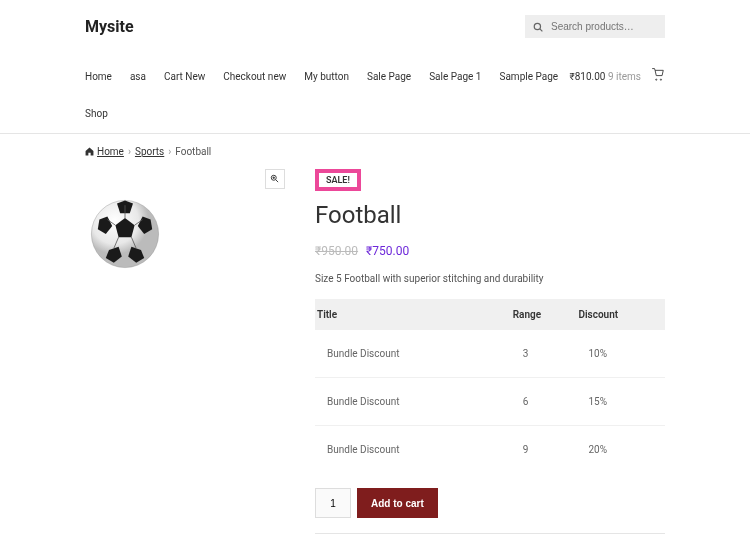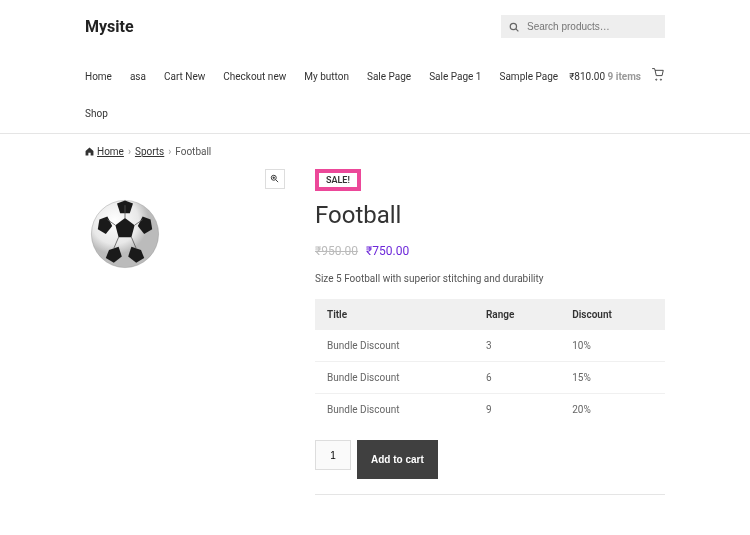--- a/index.html
+++ b/index.html
@@ -1,29 +1,29 @@
 <!DOCTYPE html>
 <html><head>
 <meta charset="utf-8">
 <style>
 * { box-sizing: border-box; margin: 0; padding: 0; }
 body { font-family: -apple-system, BlinkMacSystemFont, "Segoe UI", Roboto, sans-serif; font-size: 12px; color: #333; background: #fff; }
 .page { width: 750px; margin: 7px auto; }
 .header { padding: 8px 85px 0 85px; display: flex; justify-content: space-between; align-items: center; }
 .site-title { font-size: 16px; font-weight: 700; color: #222; }
 .search-wrap { position: relative; }
-.search-input { background: #eee; border: none; padding: 6px 8px 6px 26px; font-size: 10px; width: 164px; color: #666; }
+.search-input { background: #eee; border: none; padding: 6px 8px 6px 26px; font-size: 10px; width: 140px; color: #666; }
 .search-icon-wrap { position: absolute; left: 8px; top: 50%; transform: translateY(-50%); }
 .search-icon { width: 10px; height: 10px; display: block; }
 .nav-row { padding: 0 85px; display: flex; justify-content: space-between; align-items: center; margin-top: 20px; height: 36px; }
 .nav-left { display: flex; gap: 18px; }
 .nav-item { font-size: 10px; color: #333; cursor: pointer; }
 .nav-right { display: flex; align-items: center; gap: 10px; }
 .cart-total { font-size: 10px; color: #333; }
-.cart-items { color: #999; font-weight: bold; }
+.cart-items { color: #999; }
 .cart-icon { width: 14px; height: 14px; }
 .nav-row2 { padding: 0 85px; height: 40px; display: flex; align-items: center; border-bottom: 1px solid #e5e5e5; }
 .breadcrumb { padding: 12px 85px; font-size: 10px; color: #555; display: flex; align-items: center; gap: 4px; }
 .breadcrumb a { color: #333; text-decoration: underline; }
 .breadcrumb-home { display: flex; align-items: center; gap: 3px; }
 .home-icon { width: 9px; height: 9px; }
 .sep { color: #999; }
 .annotation { padding: 0 85px 10px 350px; font-size: 17px; font-weight: 700; color: #cc0000; line-height: 1.25; }
 .product-wrap { padding: 0 85px; display: flex; gap: 30px; }
 .product-image { width: 200px; position: relative; }
@@ -31,26 +31,26 @@
 .zoom-icon { width: 10px; height: 10px; }
 .soccer { width: 80px; height: 80px; margin: 25px auto 0; }
 .product-details { flex: 1; }
 .sale-badge { display: inline-block; border: 4px solid #ec4899; padding: 2px 7px; font-size: 9px; font-weight: 600; color: #333; margin-bottom: 10px; }
 .product-title { font-size: 24px; font-weight: 400; color: #333; margin-bottom: 15px; }
 .price-row { margin-bottom: 15px; font-size: 12px; }
 .old-price { color: #bbb; text-decoration: line-through; margin-right: 5px; }
 .new-price { color: #6d28d9; }
 .description { font-size: 10px; color: #555; margin-bottom: 15px; }
 .pricing-table { width: 100%; border-collapse: collapse; margin-bottom: 15px; }
-.pricing-table th { background: #f0f0f0; text-align: left; padding: 10px 12px; font-size: 10px; font-weight: 600; color: #333; }
-.pricing-table td { padding: 10px 12px; font-size: 10px; color: #666; border-bottom: 1px solid #f0f0f0; }
+.pricing-table th { background: #f0f0f0; text-align: left; padding: 10px 2px; font-size: 10px; font-weight: 600; color: #333; }
+.pricing-table td { padding: 18px 12px; font-size: 10px; color: #666; border-bottom: 1px solid #f0f0f0; }
 .pricing-table tr:last-child td { border-bottom: none; }
 .cart-row { display: flex; gap: 6px; margin-bottom: 15px; }
 .qty-input { width: 36px; height: 30px; border: 1px solid #ddd; text-align: center; font-size: 10px; background: #fafafa; }
-.add-cart-btn { background: #404040; color: #fff; border: none; padding: 0 14px; height: 39px; font-size: 10px; font-weight: 600; cursor: pointer; }
+.add-cart-btn { background: #7f1d1d; color: #fff; border: none; padding: 0 14px; height: 30px; font-size: 10px; font-weight: 600; cursor: pointer; }
 .divider { border-top: 1px solid #e5e5e5; margin-bottom: 10px; }
 </style>
 </head>
 <body>
 
 <div class="page">
   <div class="header">
     <div class="site-title">Mysite</div>
     <div class="search-wrap">
       <span class="search-icon-wrap">

